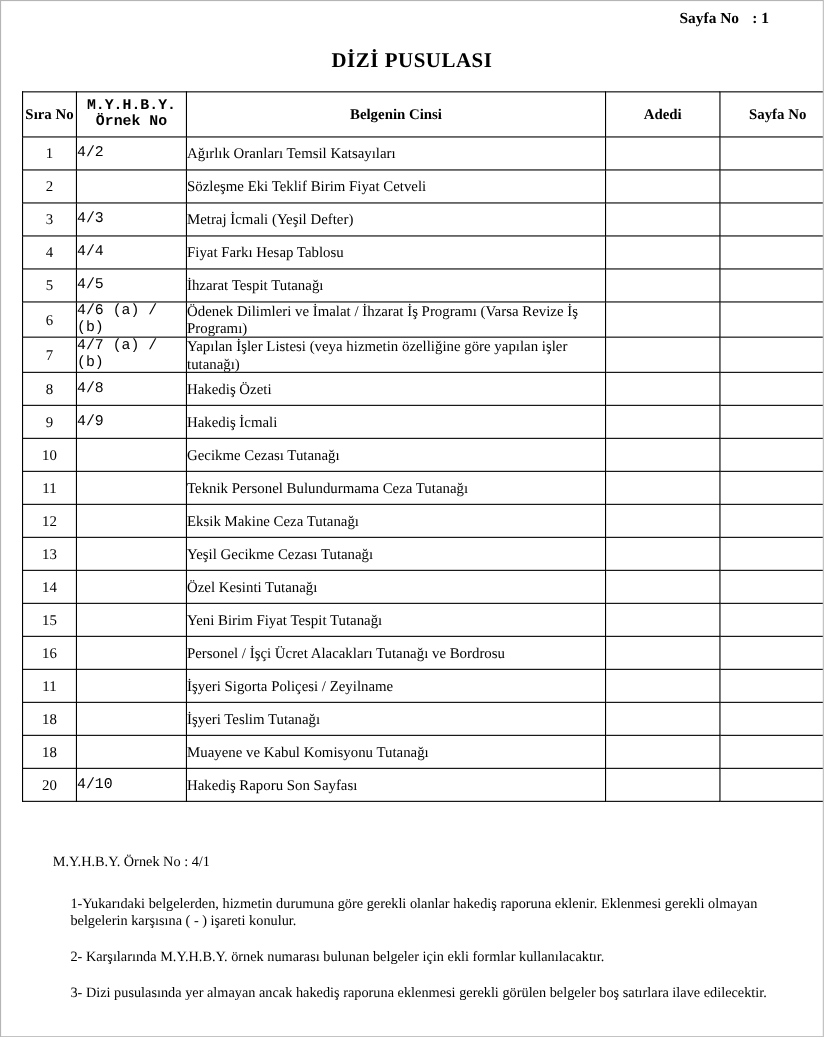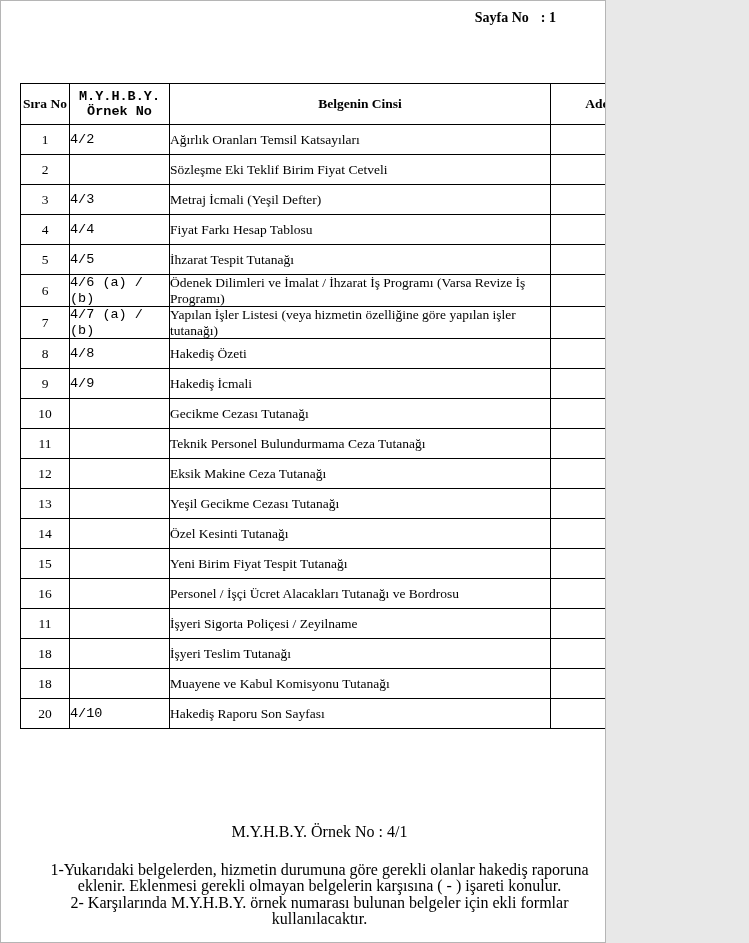--- a/index.html
+++ b/index.html
@@ -1,18 +1,18 @@
 <!DOCTYPE html>
 <html><head>
 <meta charset="utf-8">
 <style>
   html, body { margin: 0; padding: 0; background: #e8e8e8; }
   .page {
     position: relative;
-    width: 606px;
+    width: 749px;
     height: 943px;
     box-sizing: border-box;
     background: #ffffff;
     border: 1px solid #b5b5b5;
     font-family: "Liberation Serif", "DejaVu Serif", serif;
     color: #000000;
     overflow: hidden;
   }
   .page-no-line {
     position: absolute;
@@ -61,42 +61,42 @@
   .col-belge { width: 376px; }
   .col-adedi { width: 99px; margin-left: 16px; }
   .col-sayfa { width: 100px; }
   td.col-sira  { text-align: center; }
   td.col-ornek { text-align: left; padding-left: 5px; }
   td.col-belge { text-align: left; padding-left: 9px; padding-right: 6px; }
   .footer-block {
     position: absolute;
     left: 47px;
     right: 14px;
-    top: 823px;
-    font-size: 16px;
+    top: 774px;
+    font-size: 13px;
     line-height: 16.5px;
-    text-align: center;
   }
   .ornek-line { margin: 0 0 21px 0; }
   .aciklama-heading {
     text-decoration: underline;
     margin: 0;
   }
   .notes { margin: 0; }
-  .note { margin: 0; }
+  .note { margin: 16px; }
 </style>
 </head>
 <body>
 
 <div class="page">
 
   <div class="page-no-line">
     <span>Sayfa No</span><span class="gap"></span><span>: 1</span>
   </div>
 
+  <div class="doc-title">DİZİ PUSULASI</div>
 
   <table class="index-table">
     <thead>
       <tr>
         <th class="col-sira">Sıra No</th>
         <th class="col-ornek">M.Y.H.B.Y. Örnek No</th>
         <th class="col-belge">Belgenin Cinsi</th>
         <th class="col-adedi">Adedi</th>
         <th class="col-sayfa">Sayfa No</th>
       </tr>
@@ -243,16 +243,17 @@
           <td class="col-sayfa"></td>
         </tr>
       </tbody>
   </table>
 
   <div class="footer-block">
     <p class="ornek-line">M.Y.H.B.Y. Örnek No : 4/1</p>
     <div class="notes">
       <div class="note">1-Yukarıdaki belgelerden, hizmetin durumuna göre gerekli olanlar hakediş raporuna eklenir. Eklenmesi gerekli olmayan belgelerin karşısına ( - ) işareti konulur.</div>
       <div class="note">2- Karşılarında M.Y.H.B.Y. örnek numarası bulunan belgeler için ekli formlar kullanılacaktır.</div>
+      <div class="note">3- Dizi pusulasında yer almayan ancak hakediş raporuna eklenmesi gerekli görülen belgeler boş satırlara ilave edilecektir.</div>
     </div>
   </div>
 
 </div>
 
 </body></html>

